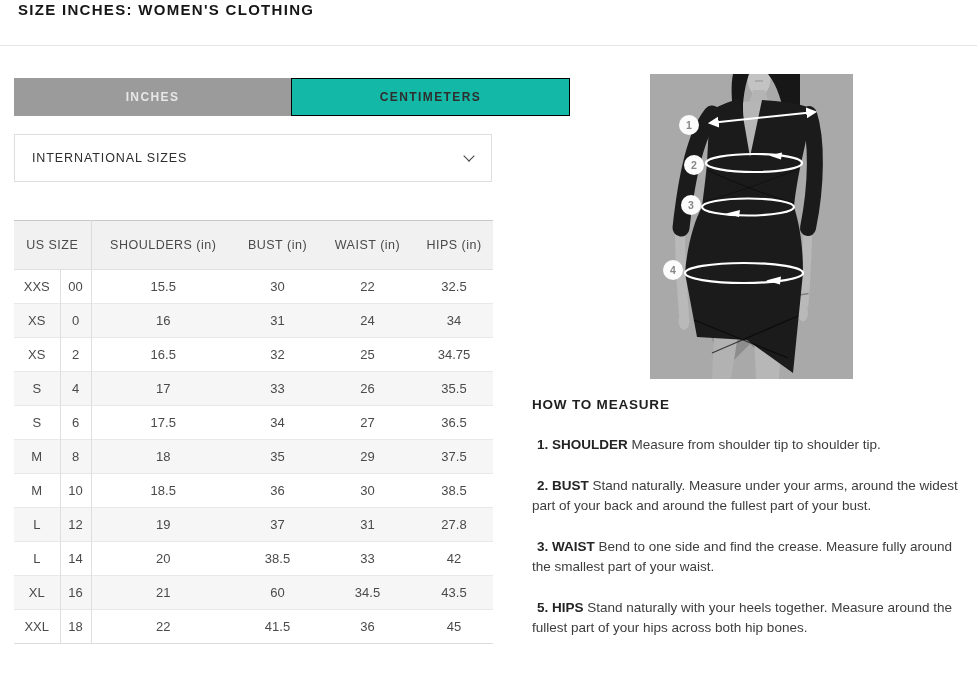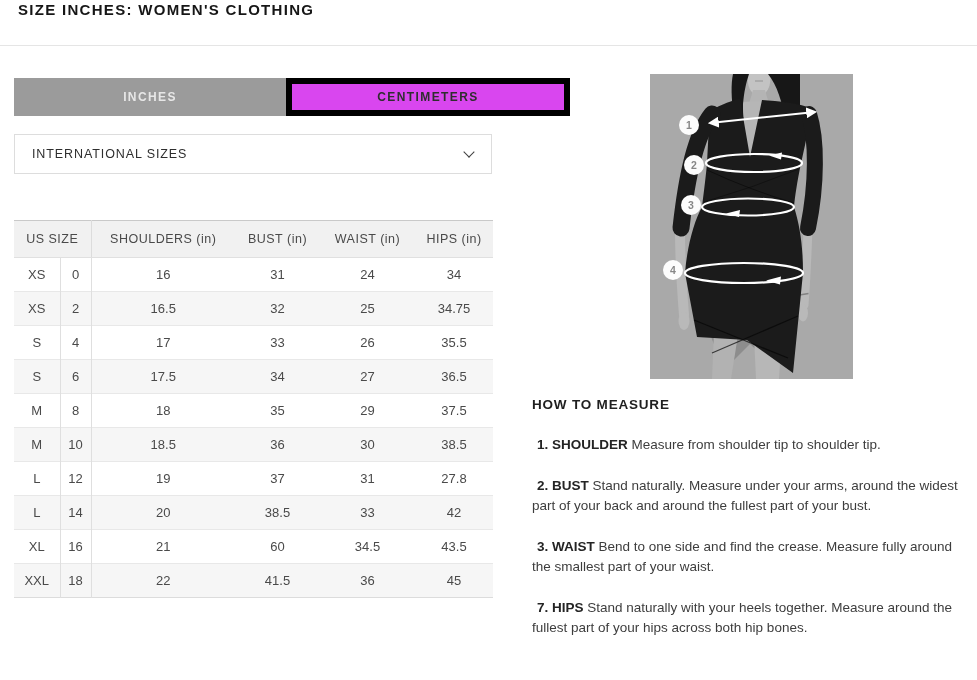--- a/index.html
+++ b/index.html
@@ -9,33 +9,33 @@
 
   .page-title { position:absolute; left:18px; top:1px; margin:0; font-size:15px; font-weight:bold;
                 letter-spacing:1.3px; color:#161616; }
   .title-divider { position:absolute; left:0; top:45px; width:977px; height:0; border-top:1px solid #e5e5e5; }
 
   
   .tabs { position:absolute; left:14px; top:78px; width:556px; height:38px; display:flex; }
   .tab { flex:1; display:flex; align-items:center; justify-content:center; font-size:12px;
          font-weight:bold; letter-spacing:1.4px; cursor:pointer; }
   .tab-active { background:#9b9b9b; color:#e7e7e7; }
-  .tab-inactive { background:#d946ef; border:6px solid #000000; color:#2e2e2e; }
-
-  
-  .dropdown { position:absolute; left:14px; top:134px; width:478px; height:40px; border:1px solid #dddddd;
+  .tab-inactive { background:#14b8a6; border:1px solid #000000; color:#2e2e2e; }
+
+  
+  .dropdown { position:absolute; left:14px; top:134px; width:478px; height:48px; border:1px solid #dddddd;
               background:#ffffff; display:flex; align-items:center; justify-content:space-between;
               padding:0 18px 0 17px; font-size:12.5px; letter-spacing:0.9px; color:#2e2e2e; cursor:pointer; }
   .chevron { width:8px; height:8px; border-right:1.4px solid #3f3f3f; border-bottom:1.4px solid #3f3f3f;
              transform:rotate(45deg); margin-top:-4px; }
 
   
   .size-table { position:absolute; left:14px; top:220px; width:479px; border-collapse:collapse;
                 font-size:13px; color:#4a4a4a; border-top:1px solid #c9c9c9; border-bottom:1px solid #dcdcdc; }
-  .size-table thead th { background:#f1f1f1; height:37px; font-weight:normal; font-size:12.5px;
+  .size-table thead th { background:#f1f1f1; height:49px; font-weight:normal; font-size:12.5px;
                          letter-spacing:0.5px; color:#4a4a4a; text-align:center; border-bottom:1px solid #e0e0e0; }
   .size-table thead th.h-ussize { border-right:1px solid #dcdcdc; }
   .size-table tbody td { height:34px; text-align:center; }
   .size-table tbody tr + tr td { border-top:1px solid #e8e8e8; }
   .size-table tbody td.c-label, .size-table tbody td.c-num { border-right:1px solid #dfdfdf; }
   .size-table tbody tr:nth-child(even) { background:#f6f6f6; }
 
   
   .figure { position:absolute; left:650px; top:74px; width:203px; height:305px; }
   .how-to { position:absolute; left:532px; top:397px; width:433px; color:#3d3d3d; }
@@ -74,20 +74,28 @@
       <tr>
         <th colspan="2" class="h-ussize">US SIZE</th>
         <th>SHOULDERS (in)</th>
         <th>BUST (in)</th>
         <th>WAIST (in)</th>
         <th>HIPS (in)</th>
       </tr>
     </thead>
     <tbody>
 
+        <tr>
+          <td class="c-label">XXS</td>
+          <td class="c-num">00</td>
+          <td>15.5</td>
+          <td>30</td>
+          <td>22</td>
+          <td>32.5</td>
+        </tr>
 
         <tr>
           <td class="c-label">XS</td>
           <td class="c-num">0</td>
           <td>16</td>
           <td>31</td>
           <td>24</td>
           <td>34</td>
         </tr>
 
@@ -251,16 +259,16 @@
         </g>
       </g>
     </svg>
   </div>
 
   <div class="how-to">
     <h2>HOW TO MEASURE</h2>
     <p><b>1. SHOULDER</b> <span>Measure from shoulder tip to shoulder tip.</span></p>
     <p><b>2. BUST</b> <span>Stand naturally. Measure under your arms, around the widest part of your back and around the fullest part of your bust.</span></p>
     <p><b>3. WAIST</b> <span>Bend to one side and find the crease. Measure fully around the smallest part of your waist.</span></p>
-    <p><b>7. HIPS</b> <span>Stand naturally with your heels together. Measure around the fullest part of your hips across both hip bones.</span></p>
+    <p><b>5. HIPS</b> <span>Stand naturally with your heels together. Measure around the fullest part of your hips across both hip bones.</span></p>
   </div>
 
 </div>
 
 </body></html>

